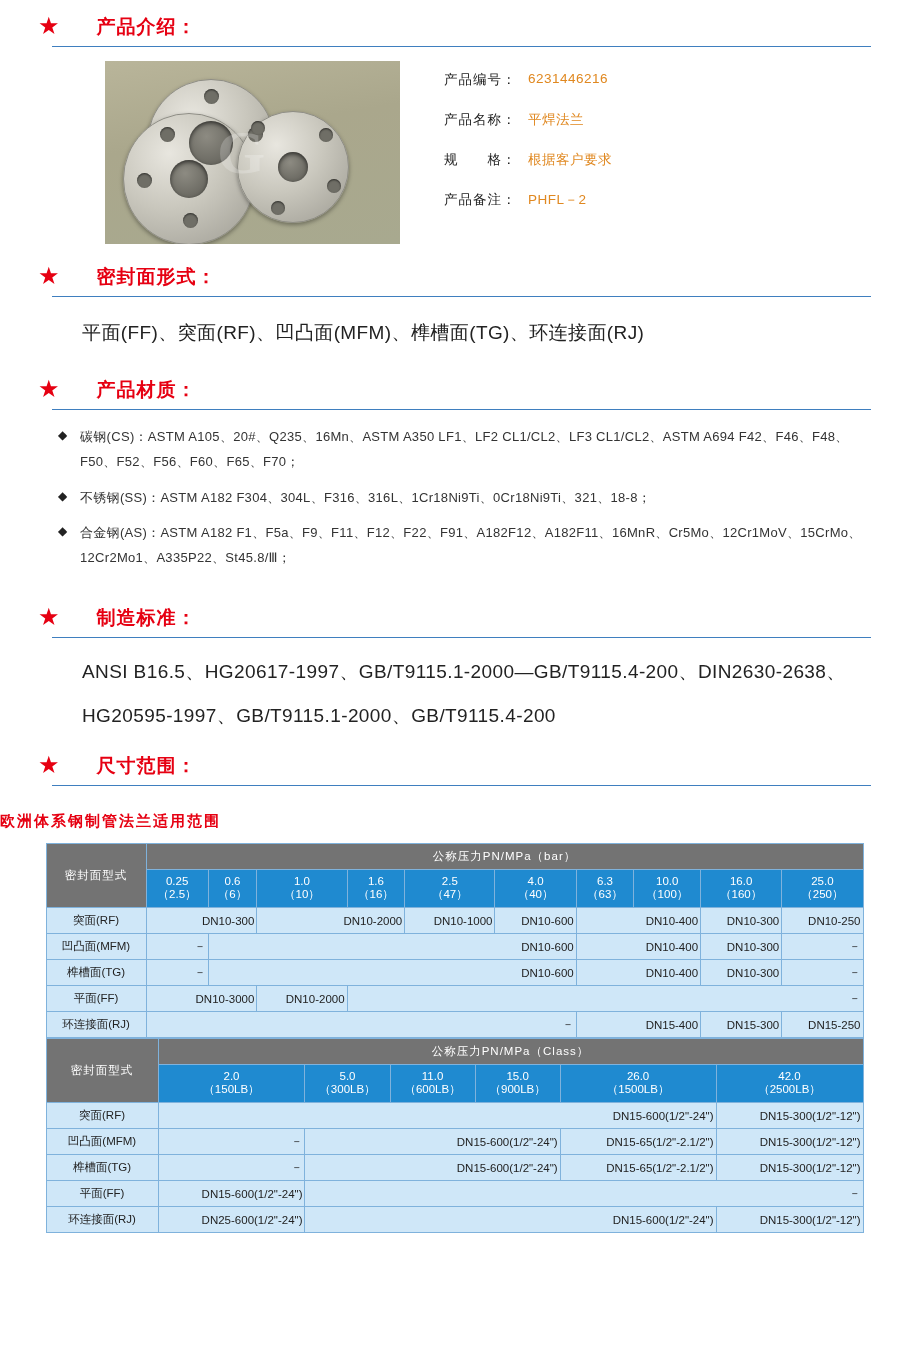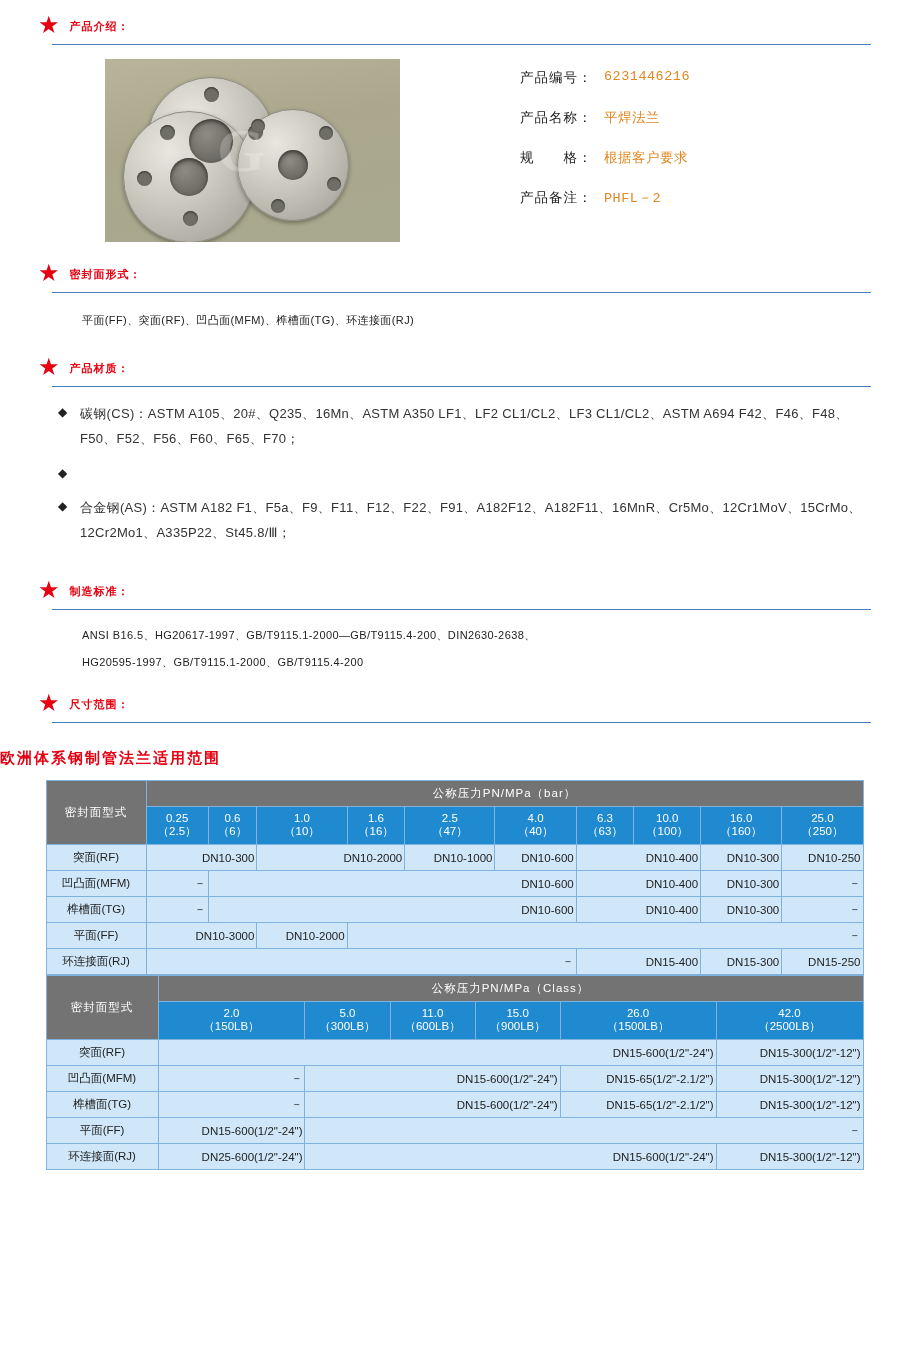--- a/index.html
+++ b/index.html
@@ -22,23 +22,24 @@
   .star {
     color: #e60012;
     font-size: 24px;
     line-height: 1;
     margin-right: 10px;
     display: inline-block;
     transform: translateY(-1px);
   }
   .sec-title {
     color: #e60012;
-    font-size: 11px;
+    font-size: 19px;
     font-weight: bold;
     letter-spacing: 1px;
+    margin-left: 27px;
   }
   .rule {
     margin: 0 38px 0 52px;
     border-bottom: 1px solid #3f7fbf;
     height: 0;
   }
 
   
   .intro-wrap {
     display: flex;
@@ -78,42 +79,41 @@
   }
   .photo .wm {
     position: absolute;
     left: 112px; top: 56px;
     font-size: 62px;
     color: rgba(255,255,255,.22);
     font-family: "Liberation Serif", serif;
     font-weight: bold;
   }
   .specs {
-    padding-left: 120px;
+    padding-left: 44px;
     padding-top: 10px;
     flex: 1 1 auto;
-    font-family: Liberation Mono, monospace;
   }
   .spec-row {
     display: flex;
     margin-bottom: 22px;
     font-size: 13.5px;
   }
   .spec-label {
     color: #222;
     width: 84px;
     flex: 0 0 auto;
     letter-spacing: 1px;
   }
   .spec-value { color: #e08820; letter-spacing: .5px; }
 
   
   .para {
     padding: 16px 38px 10px 82px;
-    font-size: 11px;
+    font-size: 19px;
     color: #222;
     letter-spacing: .4px;
     line-height: 2.1;
   }
   .para.tight { padding-top: 14px; padding-bottom: 4px; }
 
   
   .mat-list { padding: 14px 40px 10px 58px; }
   .mat-item {
     display: flex;
@@ -232,20 +232,21 @@
     <span class="sec-title">产品材质：</span>
   </div>
   <div class="rule"></div>
   <div class="mat-list">
     <div class="mat-item">
       <span class="diamond">◆</span>
       <span class="mat-text">碳钢(CS)：ASTM A105、20#、Q235、16Mn、ASTM A350 LF1、LF2 CL1/CL2、LF3 CL1/CL2、ASTM A694 F42、F46、F48、F50、F52、F56、F60、F65、F70；</span>
     </div>
     <div class="mat-item">
       <span class="diamond">◆</span>
+      <span class="mat-text">不锈钢(SS)：ASTM A182 F304、304L、F316、316L、1Cr18Ni9Ti、0Cr18Ni9Ti、321、18-8；</span>
     </div>
     <div class="mat-item">
       <span class="diamond">◆</span>
       <span class="mat-text">合金钢(AS)：ASTM A182 F1、F5a、F9、F11、F12、F22、F91、A182F12、A182F11、16MnR、Cr5Mo、12Cr1MoV、15CrMo、12Cr2Mo1、A335P22、St45.8/Ⅲ；</span>
     </div>
   </div>
 
   <div class="sec-head">
     <span class="star">★</span>
     <span class="sec-title">制造标准：</span>

